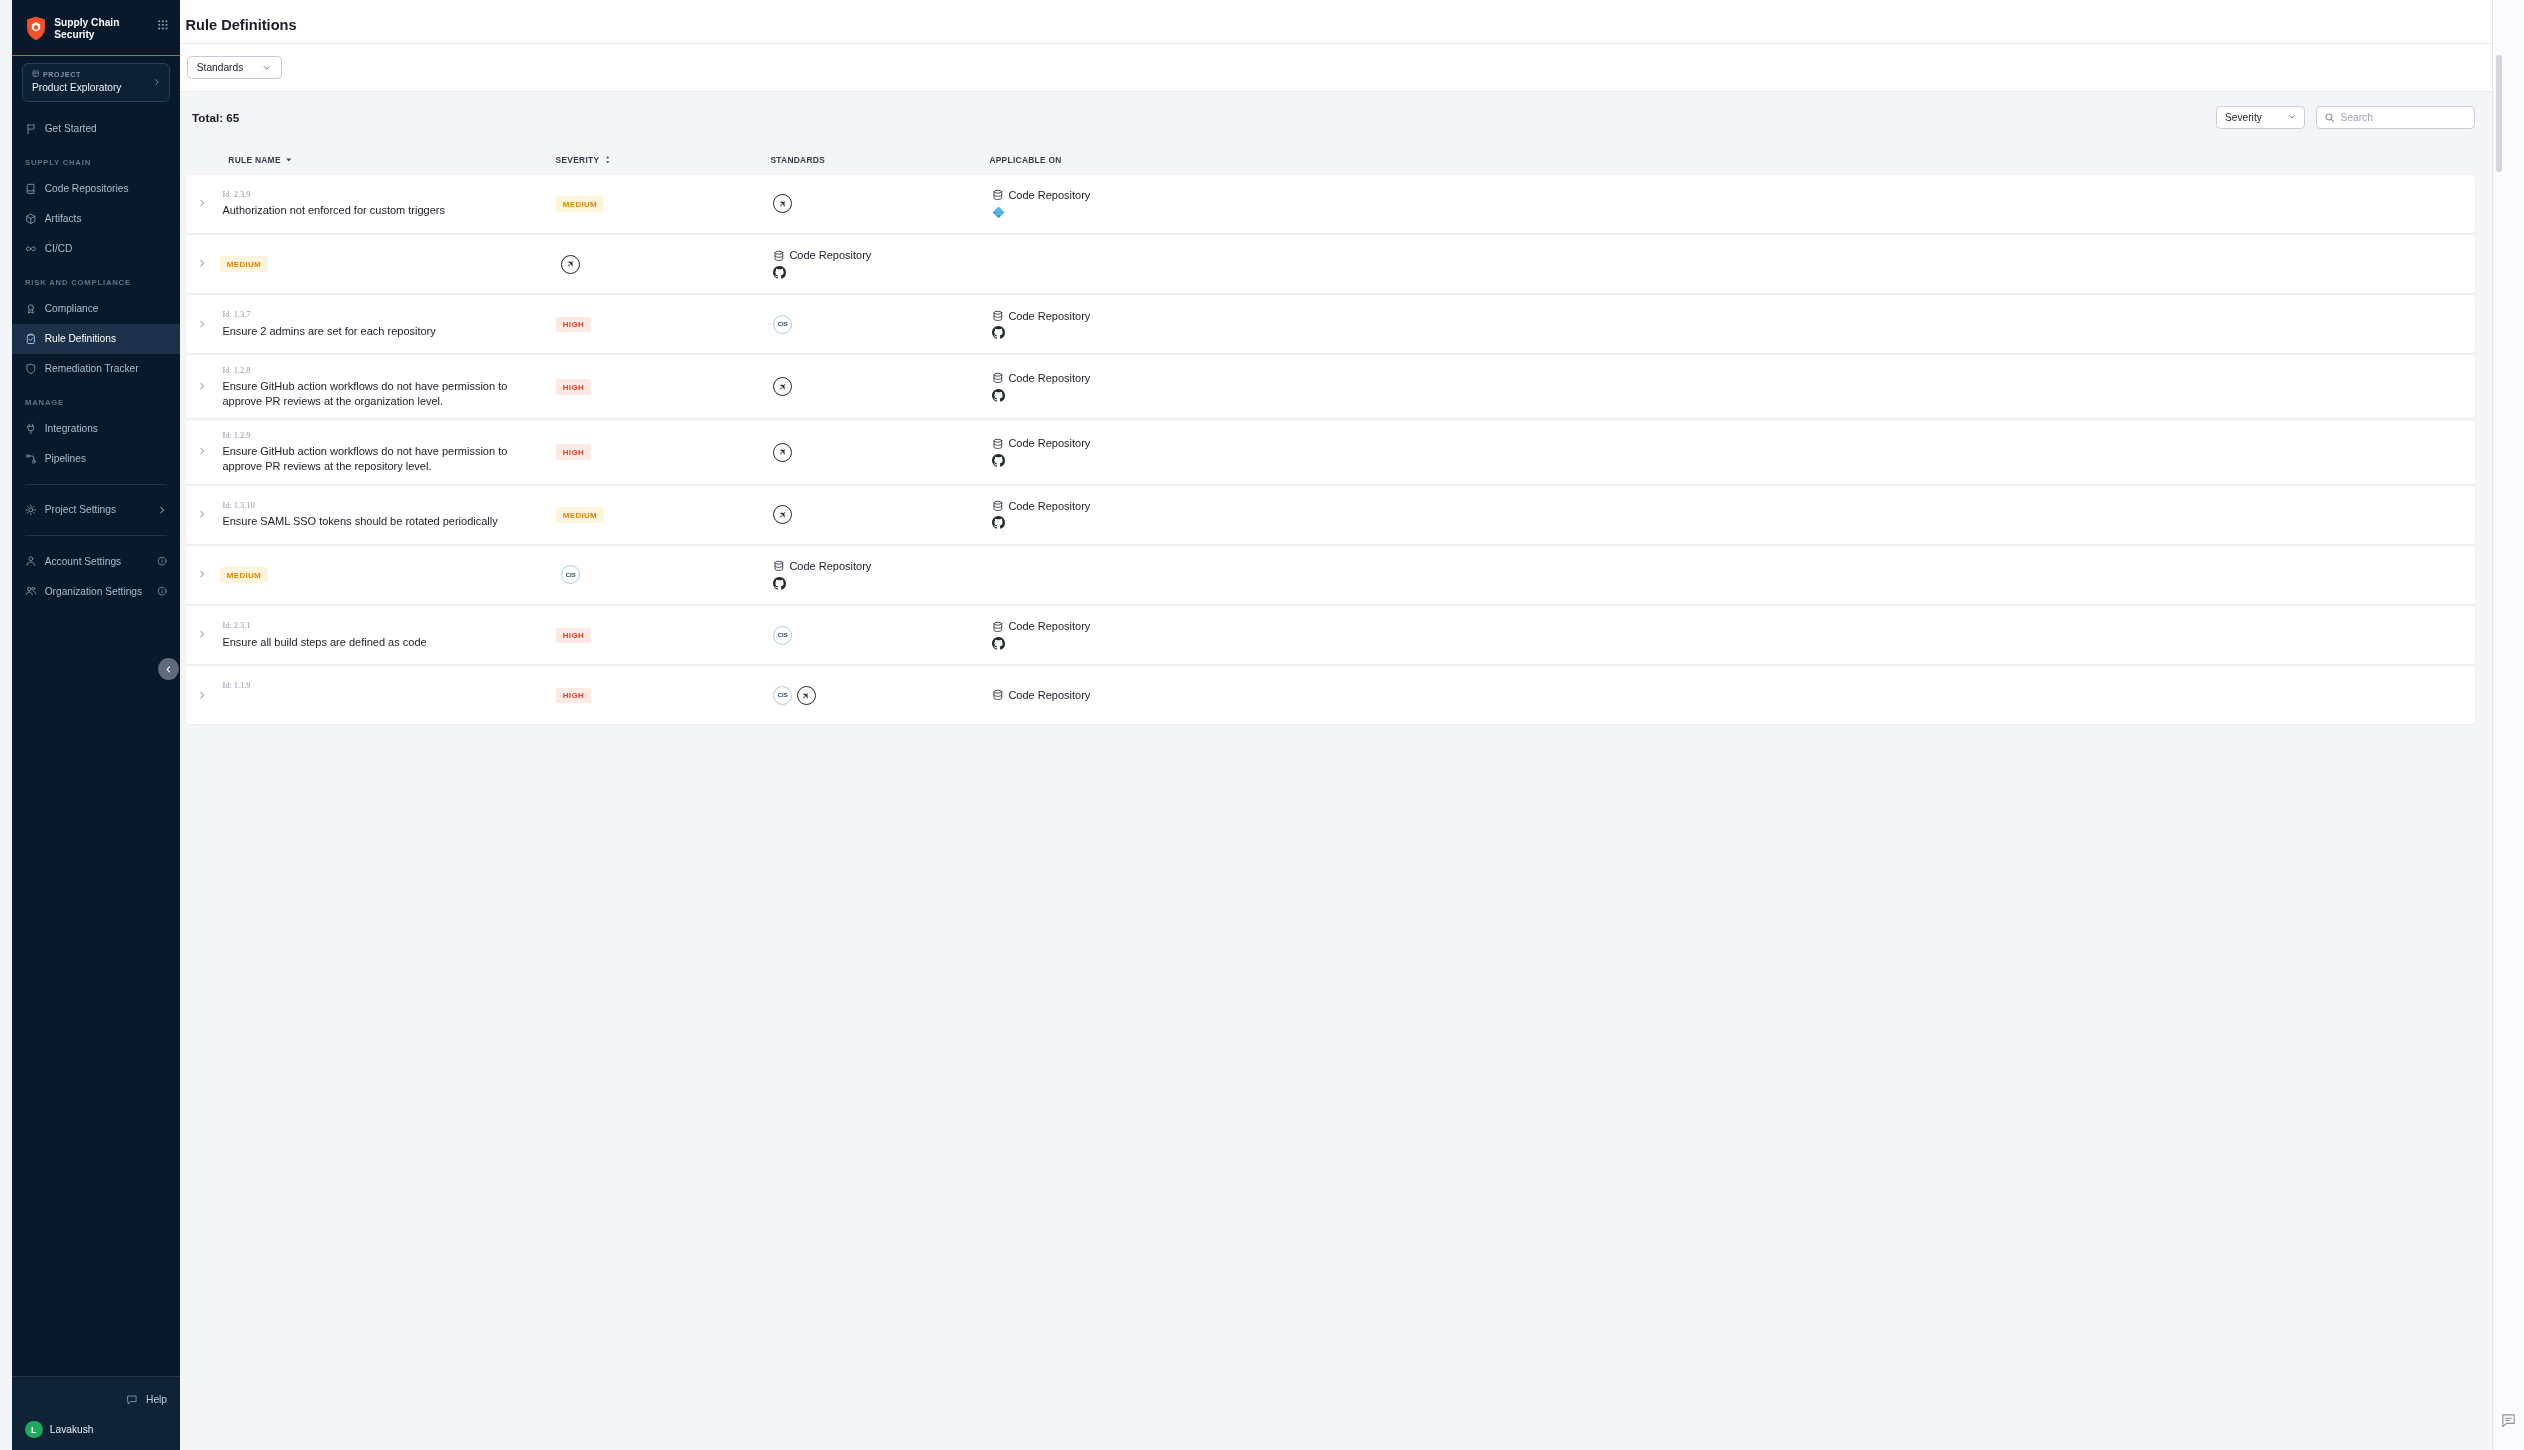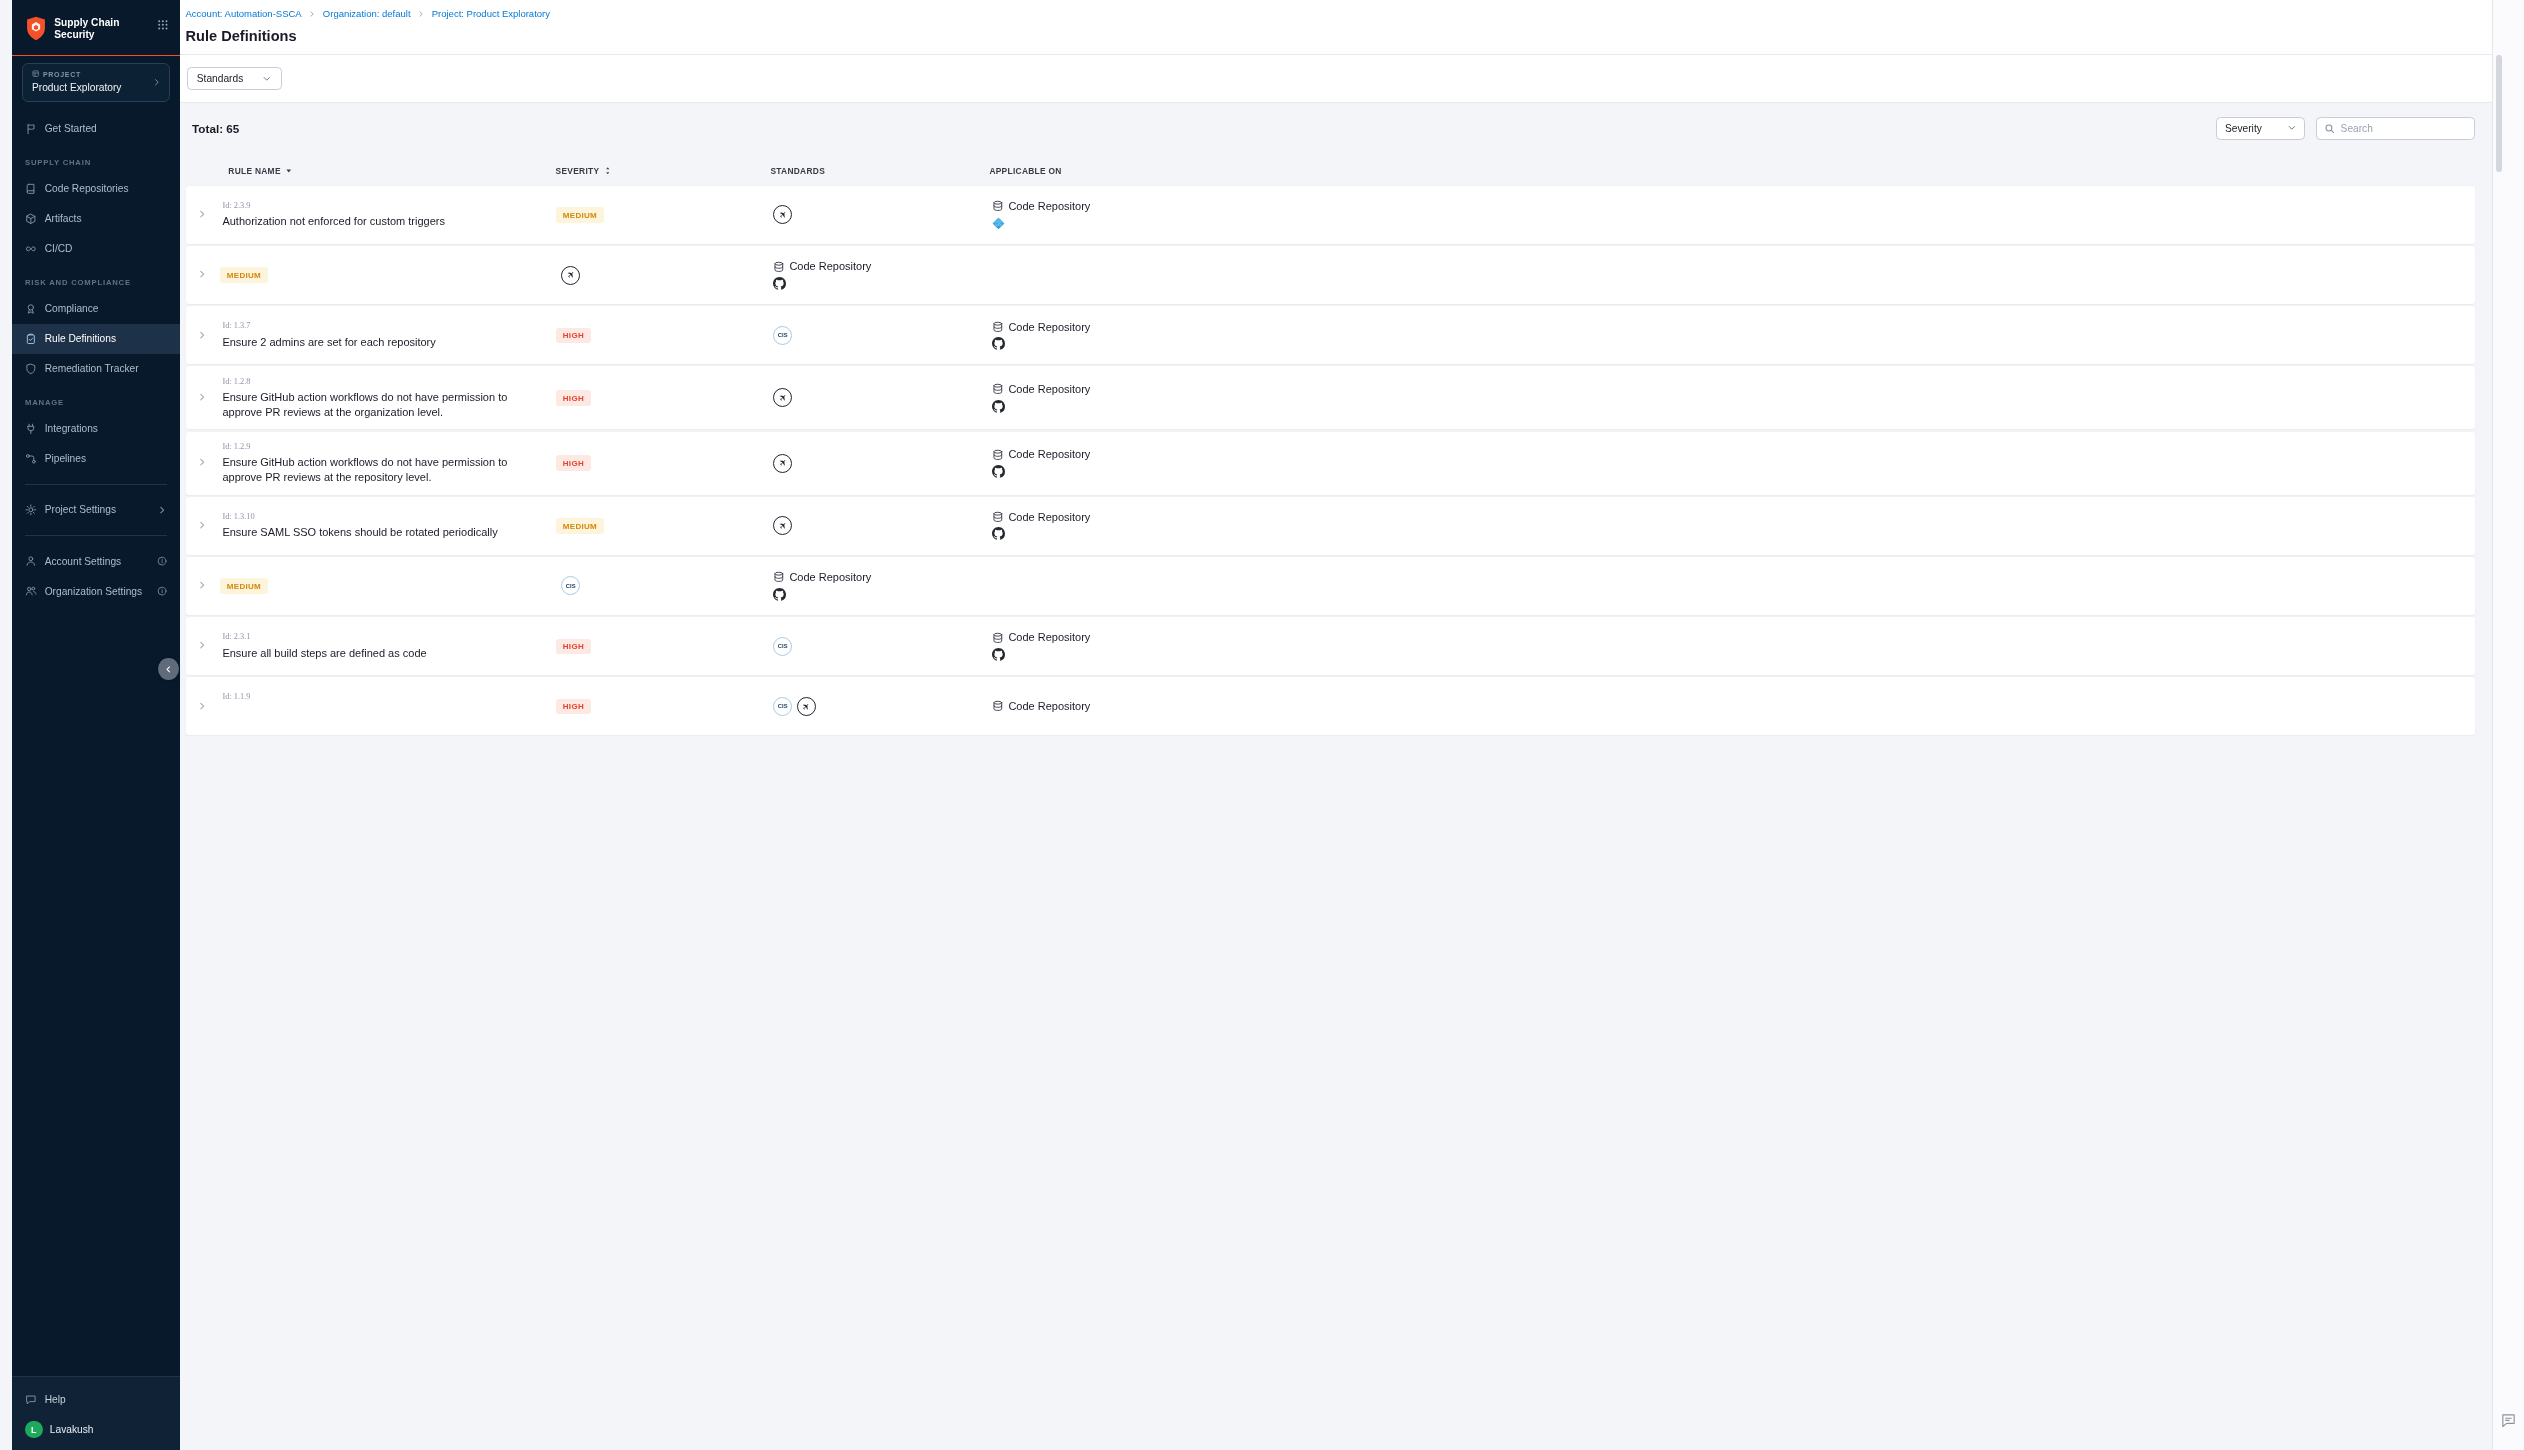--- a/index.html
+++ b/index.html
@@ -35,21 +35,21 @@
   .nav-item.active .ic { color:#9FC4E8; }
   .nav-section { padding:14.6px 13px 6.6px; font-size:7.7px; letter-spacing:0.8px;
                  color:#5F7388; font-weight:700; }
   .nav-divider { height:0.7px; background:rgba(255,255,255,.12); margin:10.2px 13px; }
   .trailing { margin-left:auto; color:#7E93A8; display:inline-flex; }
   .trailing svg { width:10.2px; height:10.2px; }
 
   .sb-bottom { flex:none; background:#0F2236; border-top:0.7px solid rgba(255,255,255,.08);
                padding:10.2px 0 11.7px; }
   .help-row { display:flex; gap:8px; padding:6.6px 13px; font-size:10.2px; color:#C6D1DD;
-              align-items:center; cursor:pointer; }
+              align-items:center; cursor:pointer;justify-content:flex-end; }
   .help-row .ic { width:11.7px; height:11.7px; color:#7E93A8; display:inline-flex; }
   .user-row { display:flex; gap:7.3px; padding:8.8px 13px 0; align-items:center;
               font-size:10.2px; color:#E8EEF4; cursor:pointer; }
   .avatar { width:17.5px; height:17.5px; border-radius:50%; background:#1EAA5C; color:#fff;
             font-size:8.8px; font-weight:700; display:flex; align-items:center; justify-content:center; }
 
   .collapse-tab { position:absolute; left:158px; top:658px; width:20.5px; height:22px;
                   border-radius:50%; background:#5F6B7A; color:#fff; display:flex;
                   align-items:center; justify-content:center; z-index:20; cursor:pointer;
                   box-shadow:0 0.7px 2.2px rgba(0,0,0,.25); }
@@ -331,35 +331,20 @@
 </aside>
 
 <div class="collapse-tab">
   <svg viewBox="0 0 16 16" fill="none" stroke="currentColor" stroke-width="2" stroke-linecap="round" stroke-linejoin="round">
       <path d="M10 3.6L5.6 8 10 12.4"></path>
     </svg>
 </div>
 
 <div class="main">
   <div class="page-head">
-    <div class="breadcrumb">
-        <span class="crumb">Account: Automation-SSCA</span>
-        <span class="crumb-sep">
-          <svg viewBox="0 0 16 16" fill="none" stroke="currentColor" stroke-width="1.3" stroke-linecap="round" stroke-linejoin="round">
-            <path d="M6 3.6L10.4 8 6 12.4" stroke-width="1.8"></path>
-          </svg>
-        </span>
-        <span class="crumb">Organization: default</span>
-        <span class="crumb-sep">
-          <svg viewBox="0 0 16 16" fill="none" stroke="currentColor" stroke-width="1.3" stroke-linecap="round" stroke-linejoin="round">
-            <path d="M6 3.6L10.4 8 6 12.4" stroke-width="1.8"></path>
-          </svg>
-        </span>
-        <span class="crumb">Project: Product Exploratory</span>
-      </div>
     <div class="page-title">Rule Definitions</div>
   </div>
 
   <div class="filter-strip">
     <div class="select">
       <span>Standards</span>
       <span class="chev">
           <svg viewBox="0 0 16 16" fill="none" stroke="currentColor" stroke-width="1.6" stroke-linecap="round" stroke-linejoin="round">
             <path d="M3.6 6L8 10.4 12.4 6"></path>
           </svg>

